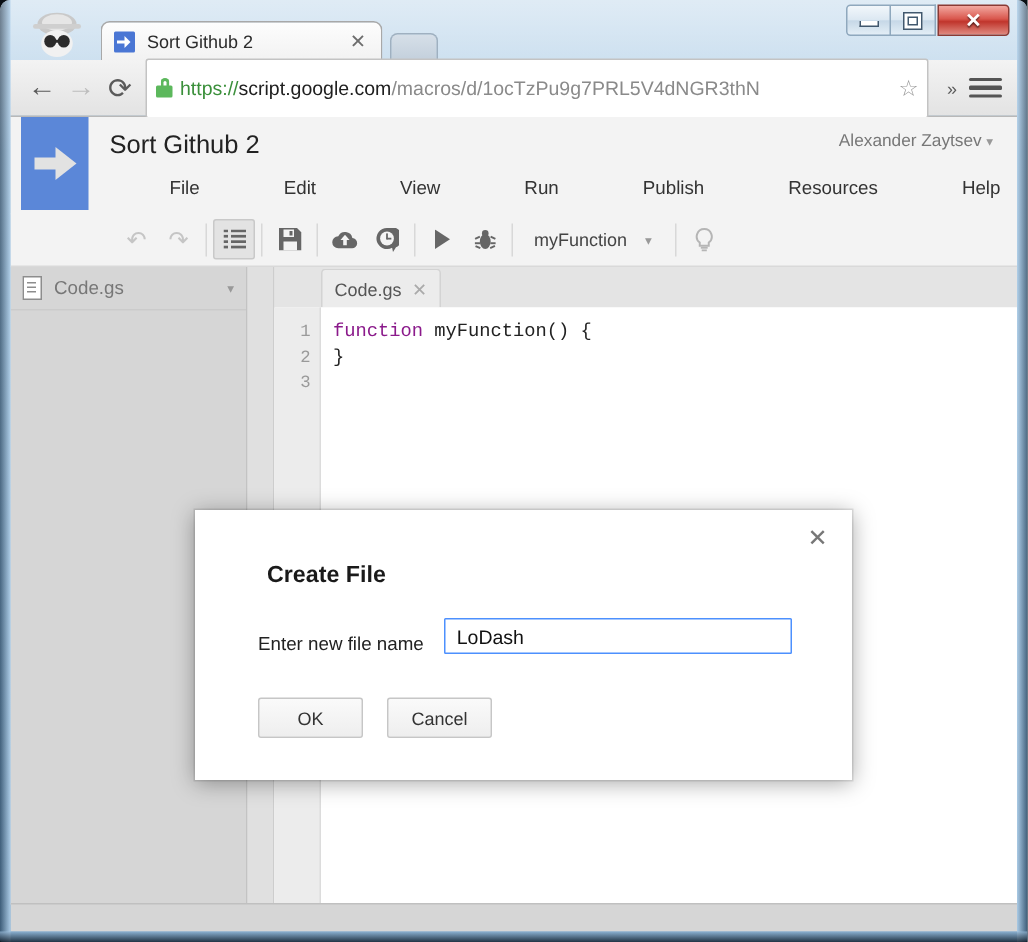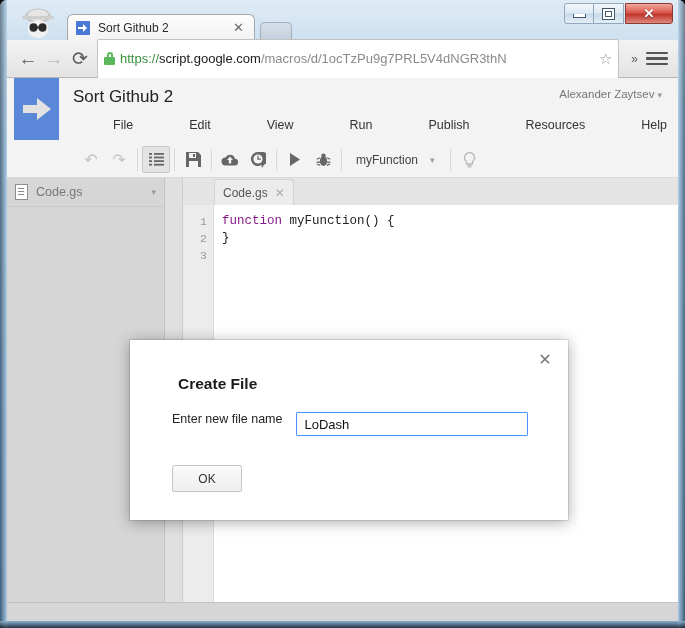--- a/index.html
+++ b/index.html
@@ -184,21 +184,21 @@
   .modal-shadow{
     position:absolute;left:123px;top:262px;width:438px;height:180px;
     background:#fff;
     box-shadow:0 2px 14px rgba(0,0,0,.35), 0 0 0 1px rgba(0,0,0,.10);
   }
   .modal-close{
     position:absolute;right:14px;top:10px;font-size:16px;color:#777;cursor:pointer;
     width:18px;height:18px;display:flex;align-items:center;justify-content:center;
   }
   .modal-title{position:absolute;left:48px;top:35px;font-size:15.5px;font-weight:bold;color:#1a1a1a;}
-  .modal-row{position:absolute;left:42px;top:72px;right:40px;display:flex;align-items:flex-start;}
+  .modal-row{position:absolute;left:42px;top:72px;right:40px;display:flex;align-items:flex-end;}
   .modal-label{font-size:12.5px;color:#222;margin-right:14px;white-space:nowrap;}
   .modal-input{
     flex:1;height:24px;border:1px solid #4d90fe;box-sizing:border-box;
     padding:0 7px;font-size:13px;color:#111;font-family:"Liberation Sans",sans-serif;
     outline:none;background:#fff;border-radius:1px;
   }
   .modal-btns{position:absolute;left:42px;top:125px;display:flex;gap:16px;}
   .btn{
     min-width:70px;height:27px;padding:0 6px;box-sizing:border-box;
     background:linear-gradient(180deg,#fafafa,#eeeeee);
@@ -400,20 +400,21 @@
 
       <div class="modal-shadow">
         <div class="modal-close">✕</div>
         <div class="modal-title">Create File</div>
         <div class="modal-row">
           <div class="modal-label">Enter new file name</div>
           <input class="modal-input" type="text" value="LoDash" style="">
         </div>
         <div class="modal-btns">
           <div class="btn">OK</div>
+          <div class="btn">Cancel</div>
         </div>
       </div>
 
     </div>
 
     <div class="statusbar"></div>
 
     <div class="win-edge-l"></div>
     <div class="win-edge-r"></div>
     <div class="win-edge-b"></div>

